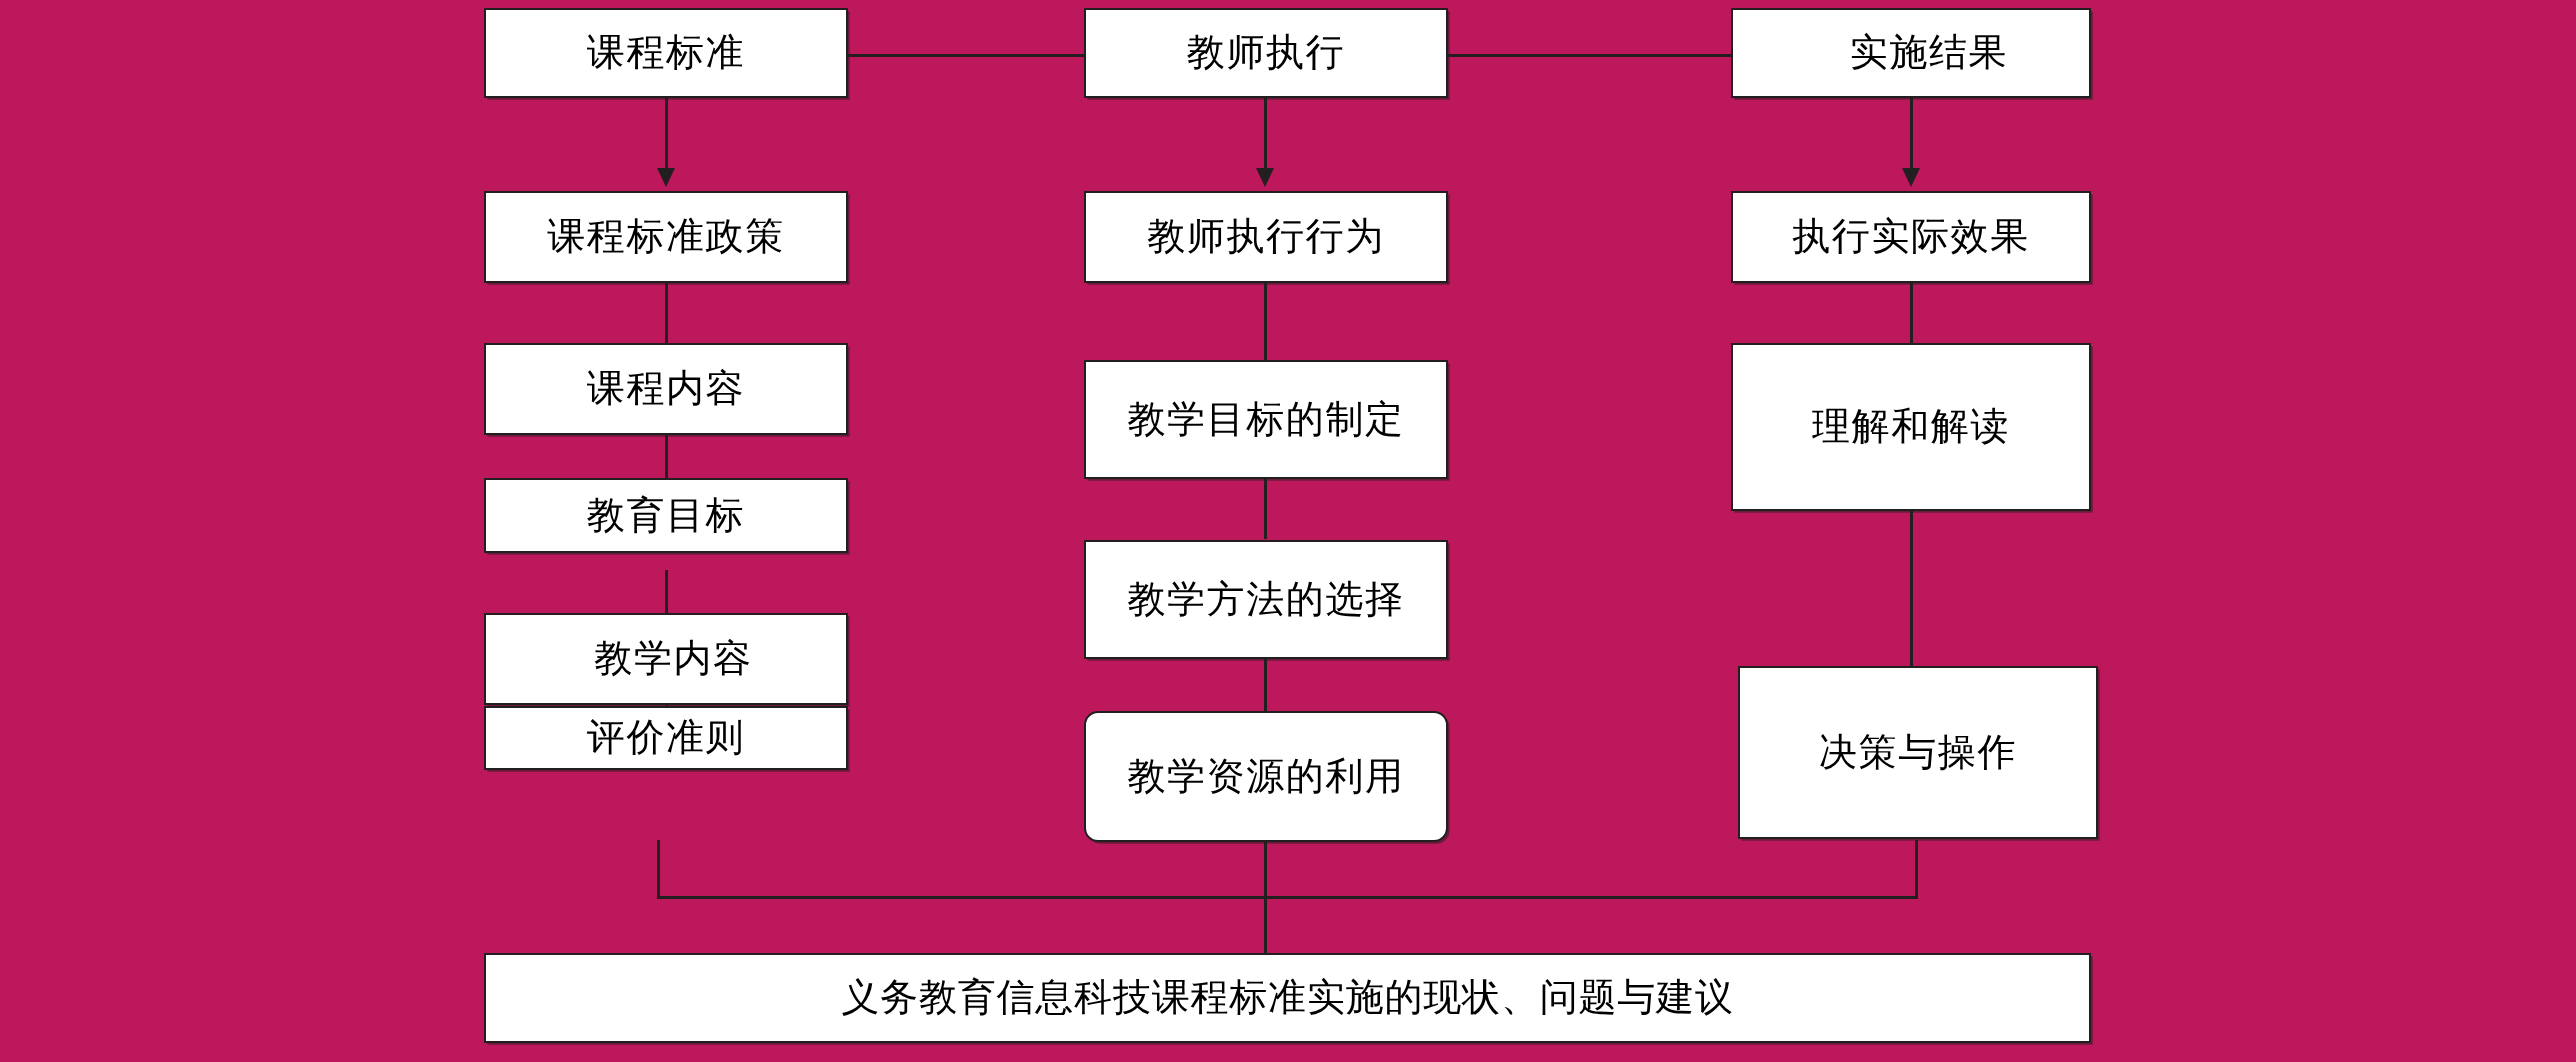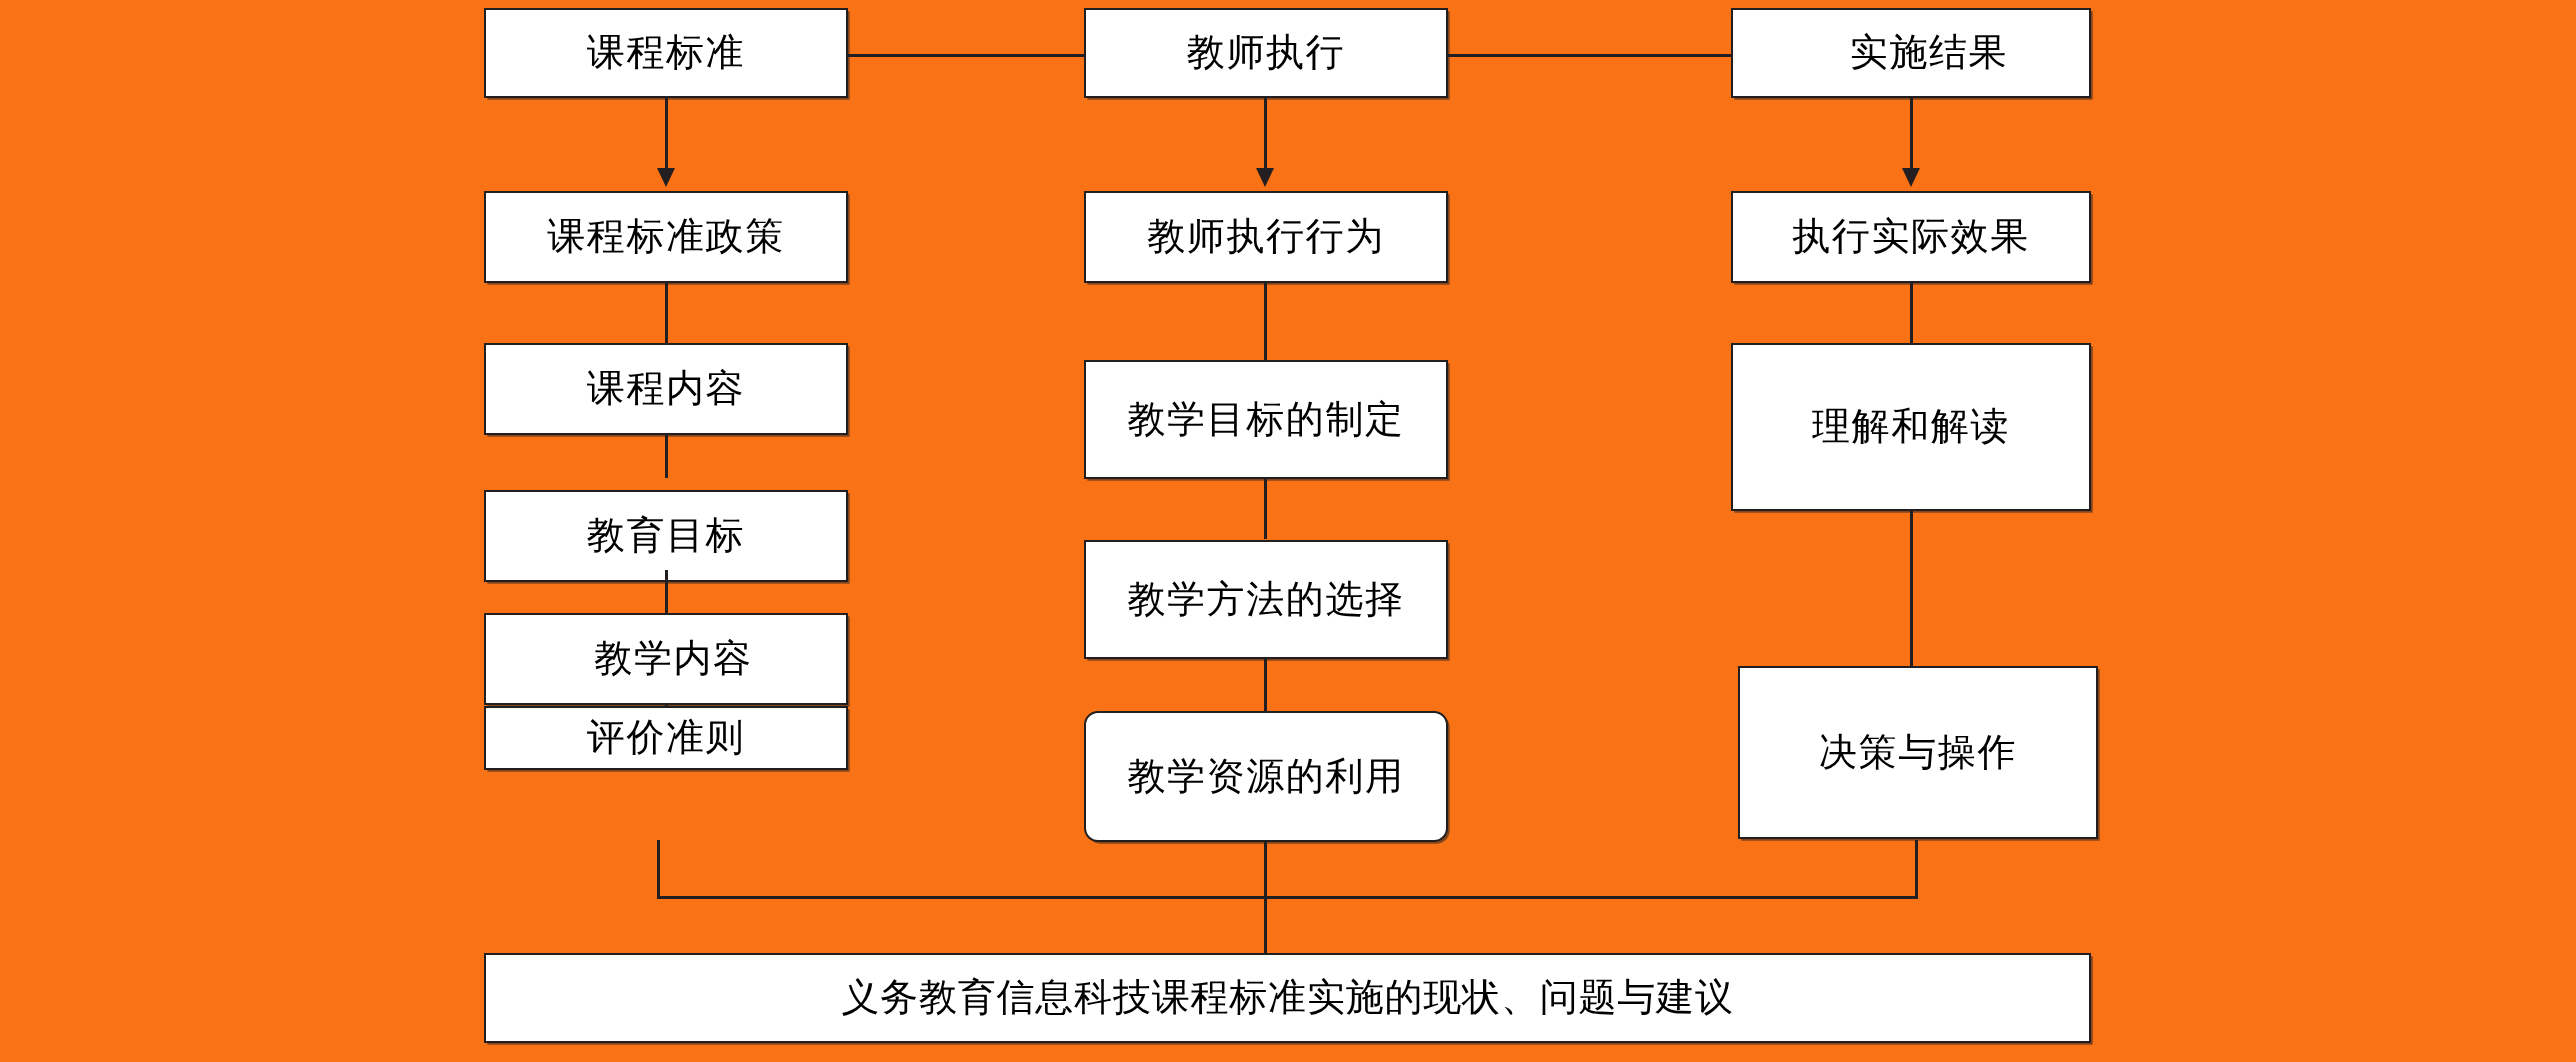--- a/index.html
+++ b/index.html
@@ -4,21 +4,21 @@
 <style>
   html, body {
     margin: 0;
     padding: 0;
     background: #ffffff;
   }
   #canvas {
     position: relative;
     width: 2576px;
     height: 1062px;
-    background: #f97316;
+    background: #be185d;
     overflow: hidden;
     font-family: "Liberation Serif", "DejaVu Serif", serif;
   }
   .node {
     position: absolute;
     box-sizing: border-box;
     border: 2.5px solid #231f20;
     background: #ffffff;
     display: flex;
     align-items: center;
@@ -85,21 +85,21 @@
   </div>
 
   <div class="vline" style="left:665px; top:282px; height:61px;"></div>
 
   <div class="node n-mid" style="left:484px; top:343px; width:364px; height:92px;">
     <span>课程内容</span>
   </div>
 
   <div class="vline" style="left:665px; top:435px; height:43px;"></div>
 
-  <div class="node n-mid" style="left:484px; top:478px; width:364px; height:92px;margin-top:12px;">
+  <div class="node n-mid" style="left:484px; top:478px; width:364px; height:75px;">
     <span>教育目标</span>
   </div>
 
   <div class="vline" style="left:665px; top:570px; height:43px;"></div>
 
   <div class="node n-mid" style="left:484px; top:613px; width:364px; height:92px;padding-left:15px;">
     <span>教学内容</span>
   </div>
 
   <div class="vline" style="left:665px; top:705px; height:43px;"></div>

